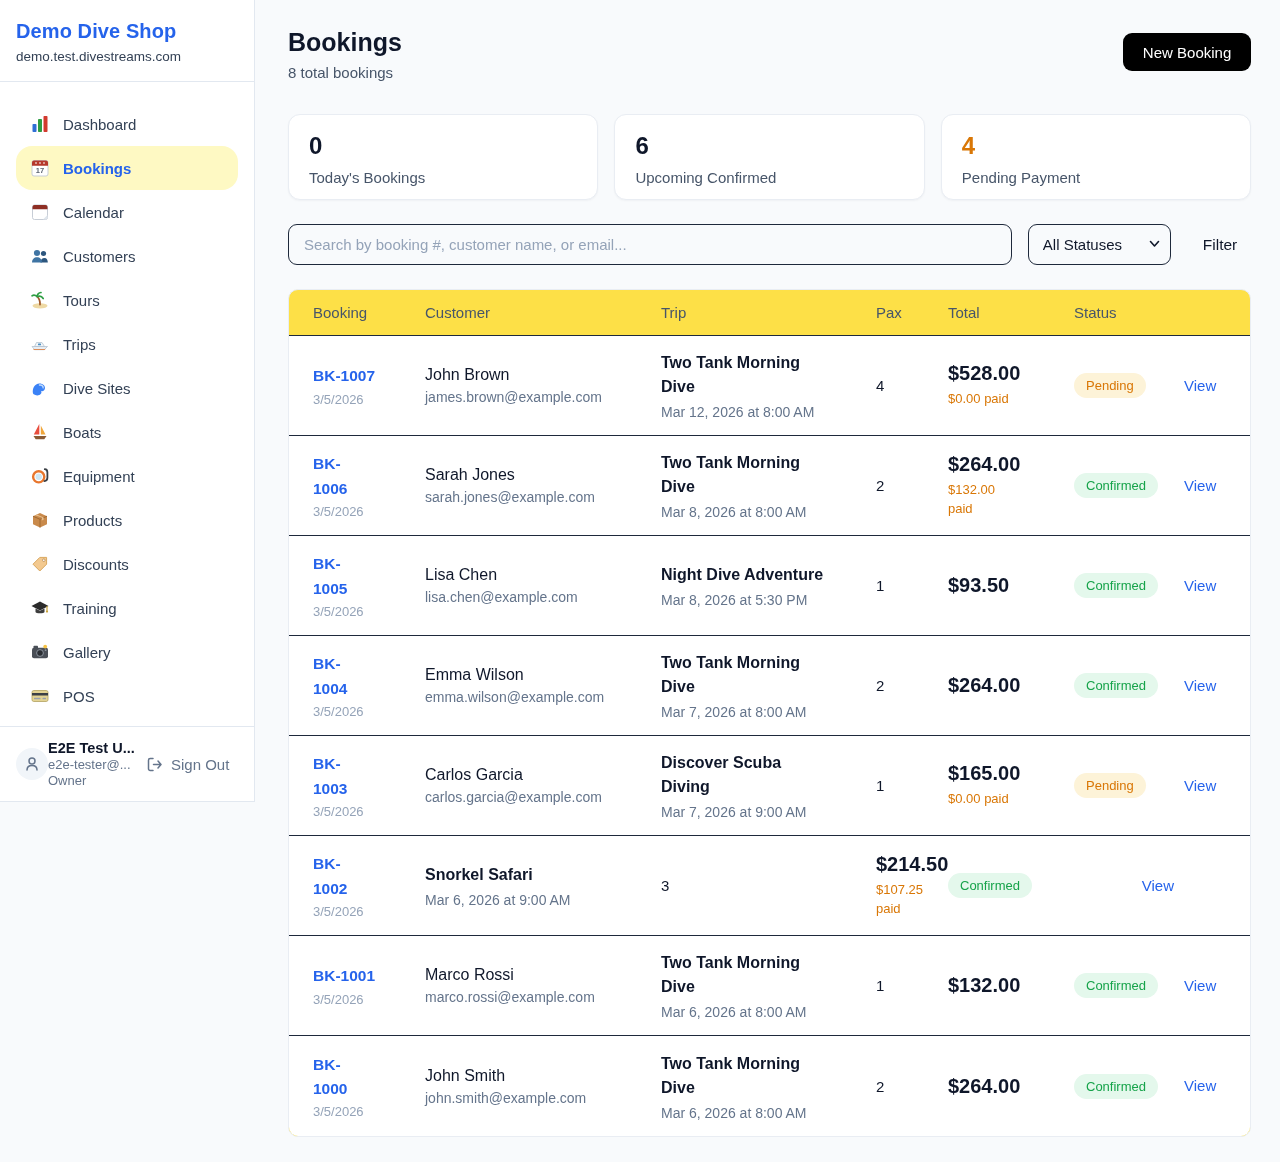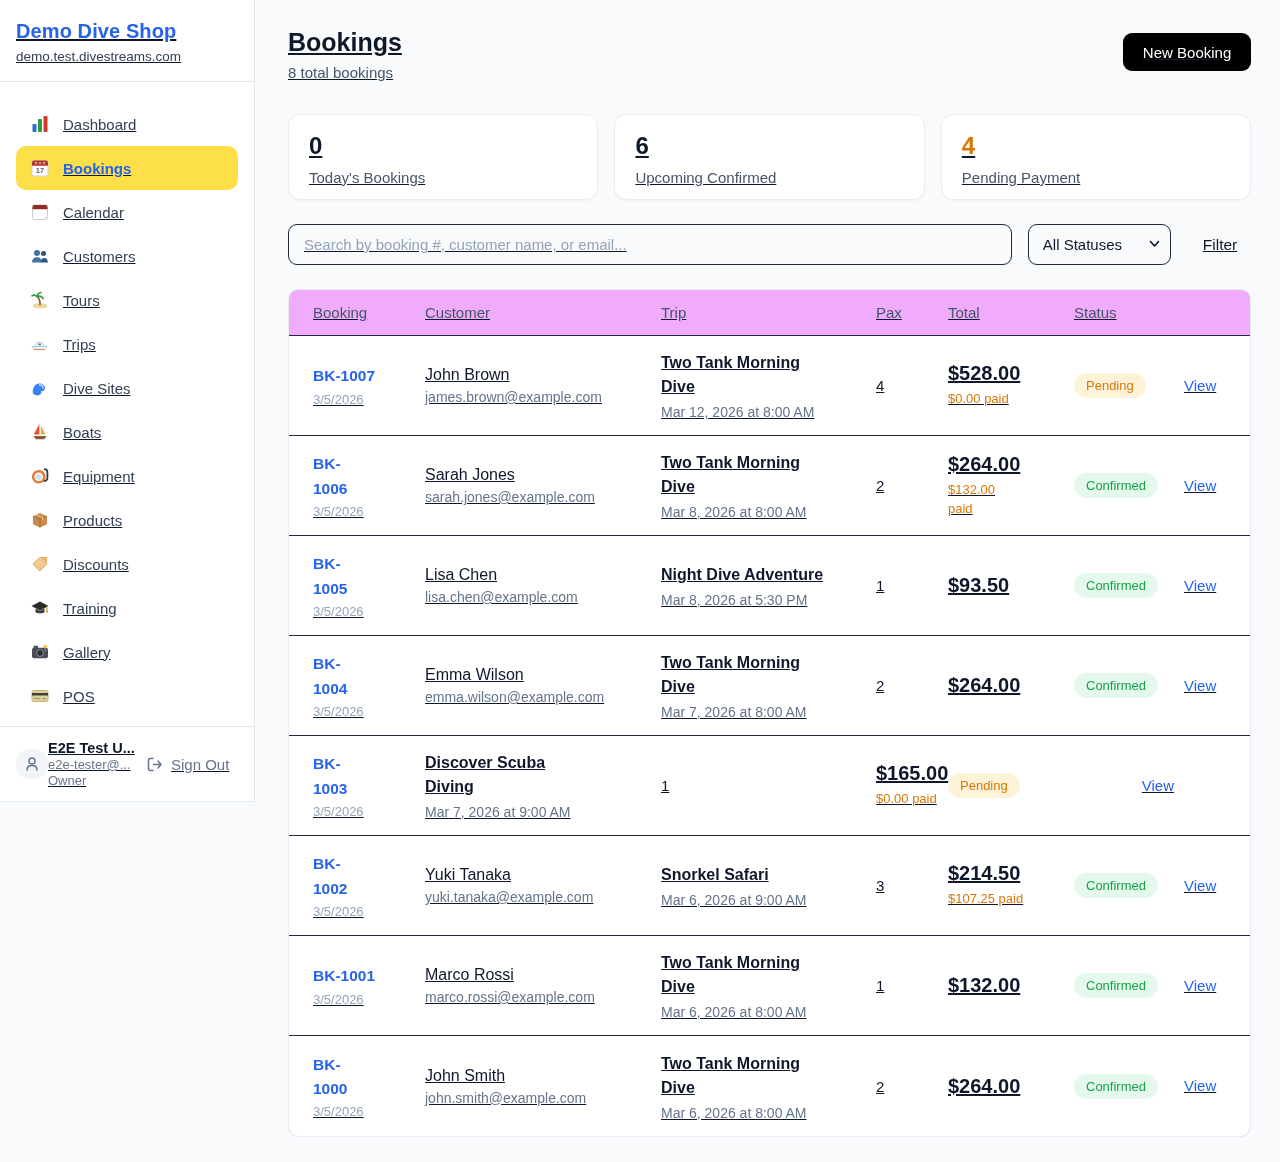--- a/index.html
+++ b/index.html
@@ -3,36 +3,36 @@
 <meta charset="utf-8">
 <style>
   * { margin:0; padding:0; box-sizing:border-box; }
   html,body { width:1280px; height:1162px; }
   body {
     background:#f8fafc;
     font-family:"Liberation Sans", sans-serif;
     color:#0f172a;
     overflow:hidden;
   }
-  .app { display:flex; align-items:flex-start; width:1112px;text-decoration:underline; }
+  .app { display:flex; align-items:flex-start; width:1112px; }
 
   
   .sidebar {
     width:255px; min-width:255px; background:#ffffff;
     border-right:1px solid #e2e8f0; border-bottom:1px solid #e2e8f0;
   }
   .sidebar-header { padding:20px 16px 17px 16px; border-bottom:1px solid #e2e8f0; }
   .brand { color:#2563eb; font-size:20px; font-weight:700; letter-spacing:0.1px; }
   .domain { color:#334155; font-size:13.5px; margin-top:6px; }
   .nav { padding:20px 16px 8px 16px; }
   .nav-item {
     display:flex; align-items:center; gap:13px; height:44px; padding:0 14px;
     border-radius:10px; color:#334155; font-size:15px; font-weight:500; cursor:pointer;
   }
-  .nav-item.active { background:#fde047; color:#2563eb; font-weight:600; }
+  .nav-item.active { background:#fef9c3; color:#2563eb; font-weight:600;border-radius:16px; }
   .nav-icon { width:20px; height:20px; display:flex; align-items:center; justify-content:center; flex:0 0 20px; }
   .nav-icon svg { width:20px; height:20px; }
 
   .user-section {
     border-top:1px solid #e2e8f0; padding:13px 16px; display:flex; align-items:center; 
   }
   .avatar {
     width:32px; height:32px; border-radius:50%; background:#f1f5f9;
     display:flex; align-items:center; justify-content:center; flex:0 0 32px;
   }
@@ -77,21 +77,21 @@
     appearance:none; -webkit-appearance:none; font-family:inherit; cursor:pointer; outline:none;
   }
   .select-chevron { position:absolute; right:11px; top:16px; pointer-events:none; }
   .filter-btn {
     background:none; border:none; font-size:15.5px; color:#0f172a; cursor:pointer;
     font-family:inherit; padding:0 14px 0 16px;
   }
 
   
   .table-card {
-    margin-top:24px; background:#f0abfc; border:1px solid #e9edf3; border-radius:10px;
+    margin-top:24px; background:#fde047; border:1px solid #e9edf3; border-radius:10px;
     overflow:hidden;
   }
   .tgrid { display:grid; grid-template-columns:112px 236px 215px 72px 126px 110px 1fr; }
   .thead {
     padding:0 24px; height:46px; align-items:center;
     border-bottom:1px solid #1e293b; color:#475569; font-size:15px; font-weight:500;
   }
   .trow {
     padding:0 24px; min-height:100px; align-items:center;
     border-bottom:1px solid #1e293b; background:#ffffff;
@@ -459,20 +459,24 @@
     <div class="cell c-view">
       <a class="view-link">View</a>
     </div>
   </div>
 
   <div class="tgrid trow">
     <div class="cell c-booking">
       <a class="bk-id">BK-<br>1003</a>
       <div class="bk-date">3/5/2026</div>
     </div>
+    <div class="cell c-customer">
+      <div class="cust-name">Carlos Garcia</div>
+      <div class="cust-email">carlos.garcia@example.com</div>
+    </div>
     <div class="cell c-trip">
       <div class="trip-name">Discover Scuba<br>Diving</div>
       <div class="trip-dt">Mar 7, 2026 at 9:00 AM</div>
     </div>
     <div class="cell c-pax">1</div>
     <div class="cell c-total">
       <div class="total-amt">$165.00</div>
       <div class="total-paid" style="color: rgb(217, 119, 6);">$0.00 paid</div>
     </div>
     <div class="cell c-status">
@@ -481,24 +485,20 @@
     <div class="cell c-view">
       <a class="view-link">View</a>
     </div>
   </div>
 
   <div class="tgrid trow">
     <div class="cell c-booking">
       <a class="bk-id">BK-<br>1002</a>
       <div class="bk-date">3/5/2026</div>
     </div>
-    <div class="cell c-customer">
-      <div class="cust-name">Yuki Tanaka</div>
-      <div class="cust-email">yuki.tanaka@example.com</div>
-    </div>
     <div class="cell c-trip">
       <div class="trip-name">Snorkel Safari</div>
       <div class="trip-dt">Mar 6, 2026 at 9:00 AM</div>
     </div>
     <div class="cell c-pax">3</div>
     <div class="cell c-total">
       <div class="total-amt">$214.50</div>
       <div class="total-paid" style="color: rgb(217, 119, 6);">$107.25 paid</div>
     </div>
     <div class="cell c-status">

